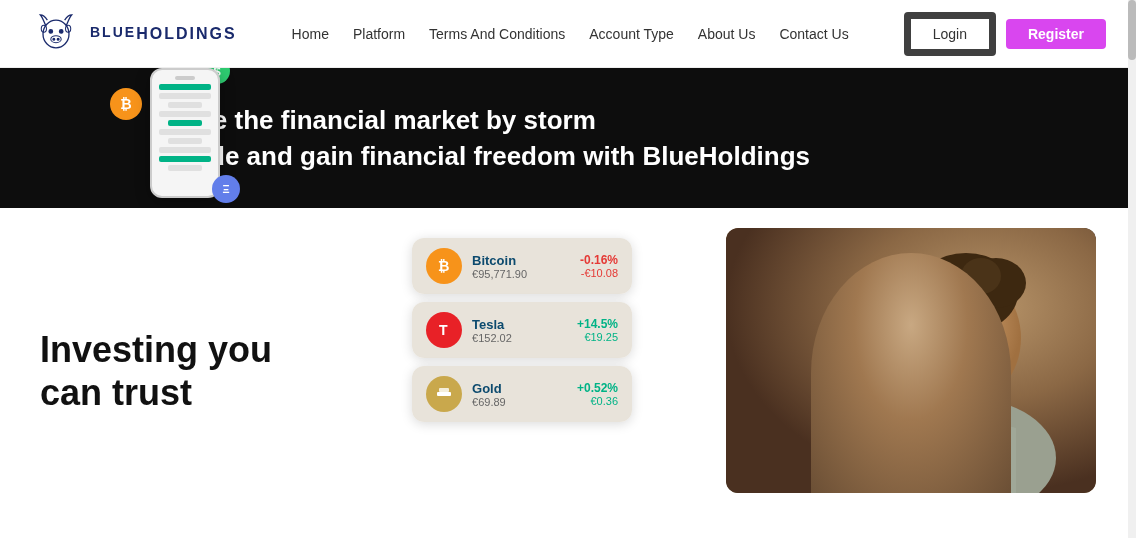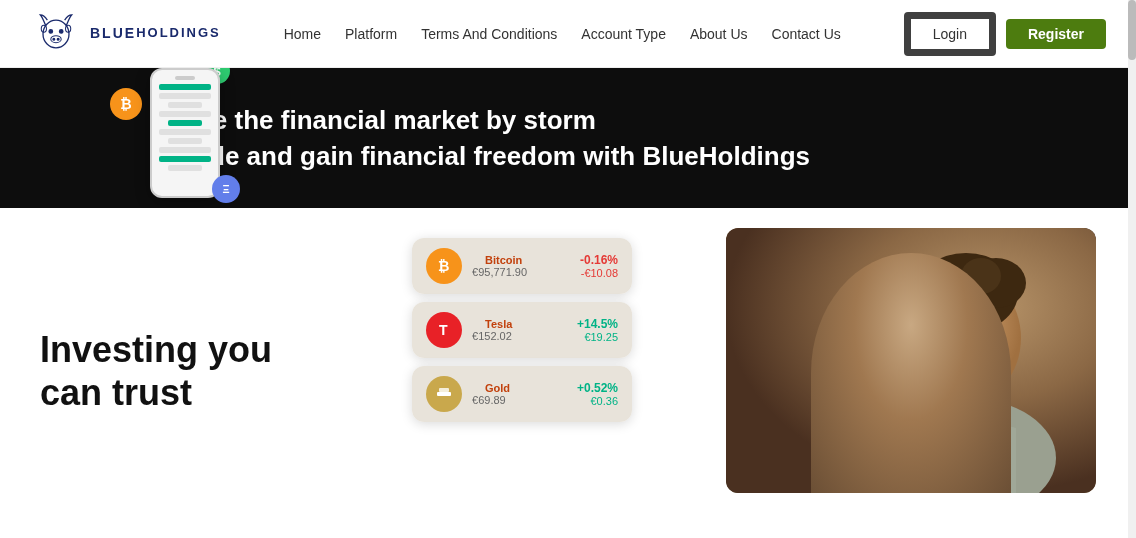--- a/index.html
+++ b/index.html
@@ -31,21 +31,21 @@
     }
     .logo-blue {
       color: #1a2a6c;
       font-weight: 900;
       font-size: 14px;
       letter-spacing: 2px;
     }
     .logo-holdings {
       color: #1a2a6c;
       font-weight: 700;
-      font-size: 13px;
+      font-size: 16px;
       letter-spacing: 2px;
     }
     .nav-links {
       display: flex;
       align-items: center;
       gap: 24px;
       list-style: none;
       justify-content: space-between;
     }
     .nav-links li a {
@@ -66,21 +66,21 @@
       background: #fff;
       color: #333;
       font-size: 14px;
       cursor: pointer;
       font-weight: 500;
     }
     .btn-register {
       padding: 7px 22px;
       border: none;
       border-radius: 4px;
-      background: #4d7c0f;
+      background: #d946ef;
       color: #fff;
       font-size: 14px;
       cursor: pointer;
       font-weight: 600;
     }
 
     
     .hero-banner {
       background: #0d0d0d;
       height: 140px;
@@ -288,24 +288,23 @@
       flex-shrink: 0;
     }
     .trade-icon.bitcoin { background: #f7931a; }
     .trade-icon.tesla { background: #e82127; }
     .trade-icon.gold { background: #c9a84c; }
 
     .trade-info {
       flex: 1;
     }
     .trade-name {
-      font-size: 11px;
+      font-size: 13px;
       font-weight: 700;
-      color: #c2410c;
-      margin-left: 13px;
+      color: #0c4a6e;
     }
     .trade-price {
       font-size: 11px;
       color: #666;
     }
     .trade-change {
       text-align: right;
       display: flex;
       flex-direction: column;
       align-items: flex-end;

